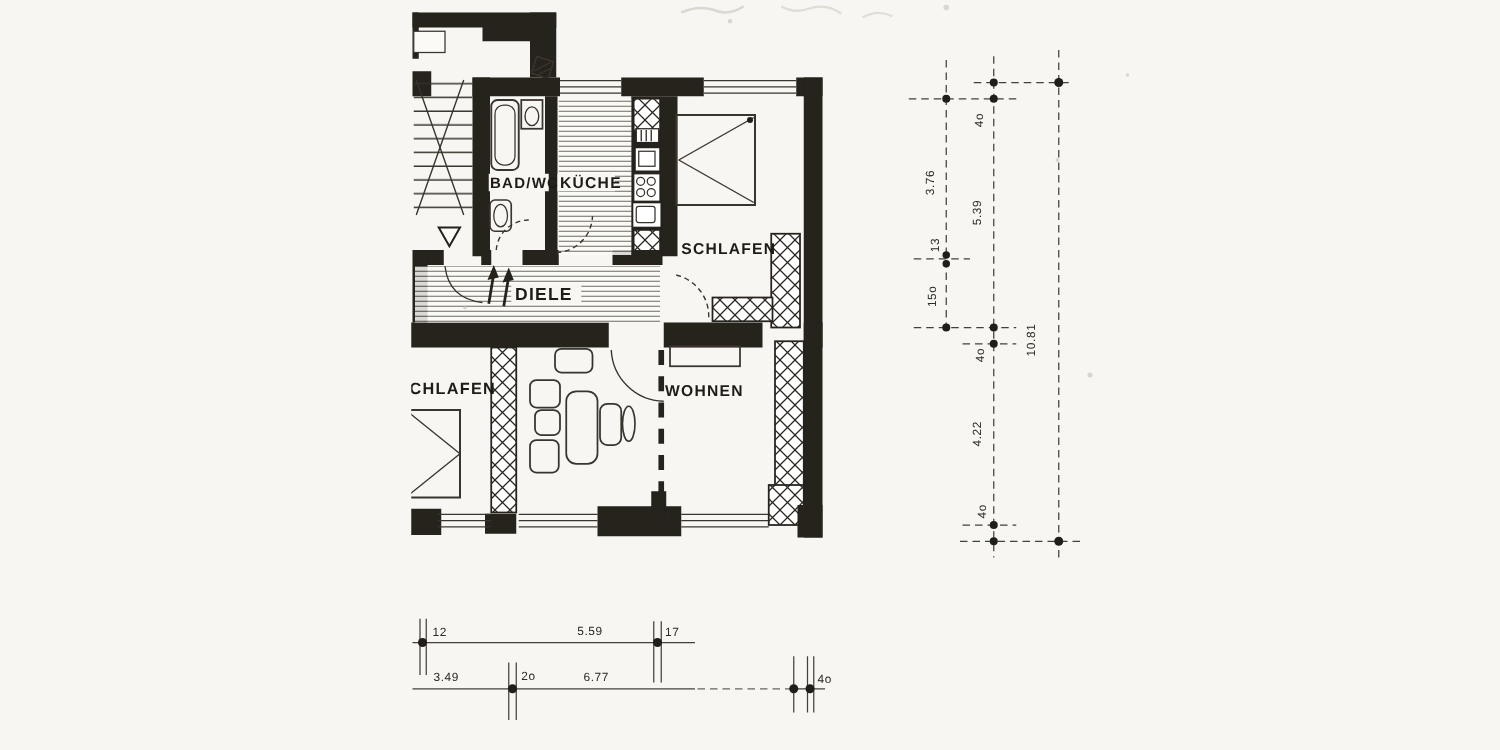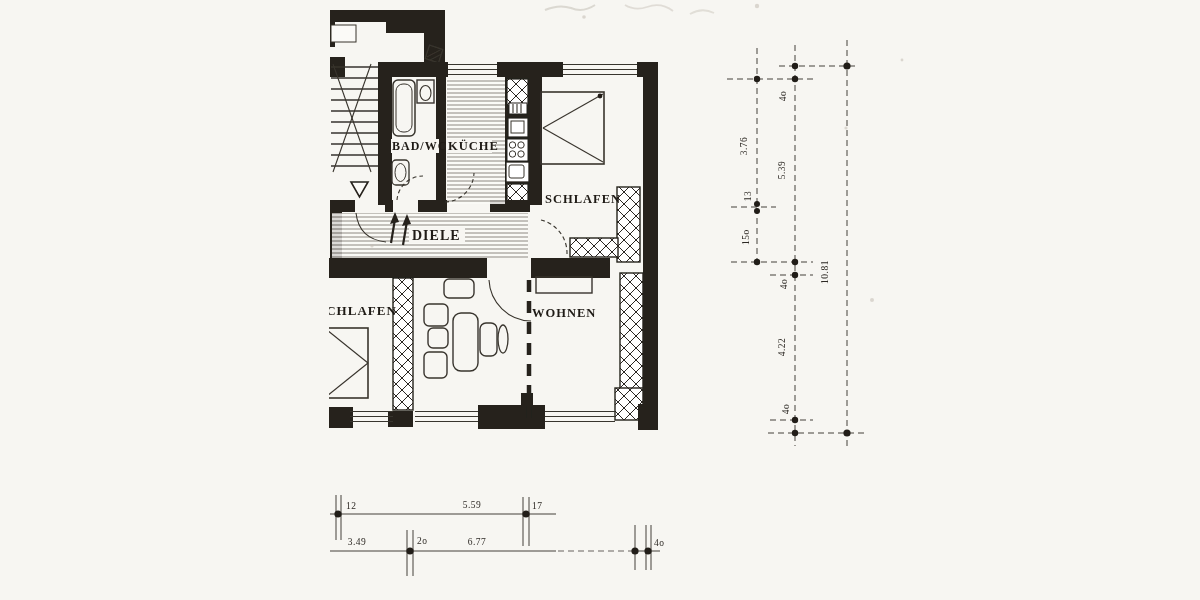--- a/index.html
+++ b/index.html
@@ -4,21 +4,21 @@
 <style>
   :root{
     --paper:#f7f6f2;
     --ink:#25211c;
     --line:#38342d;
     --dim:#45403a;
     --noise:#c2bcb2;
   }
   html,body{margin:0;padding:0;background:#fff;}
   .stage{position:relative;width:1200px;height:600px;background:var(--paper);overflow:hidden;
-         font-family:Liberation Serif, serif;}
+         font-family:Liberation Sans, sans-serif;}
   svg{position:absolute;left:0;top:0;}
   text{fill:#1f1b16;}
   .roomlabel{font-weight:bold;letter-spacing:1px;}
   .dimtext{font-size:9.5px;fill:#2d2924;letter-spacing:.5px;}
   .wall{fill:var(--ink);}
   .ol{fill:none;stroke:var(--line);}
   .thin{fill:none;stroke:var(--line);stroke-width:1.1;}
   .dash{fill:none;stroke:var(--line);stroke-width:1.1;stroke-dasharray:4 3;}
   .dimline{fill:none;stroke:var(--dim);stroke-width:1;}
   .dimdash{fill:none;stroke:var(--dim);stroke-width:1;stroke-dasharray:6 4;}

